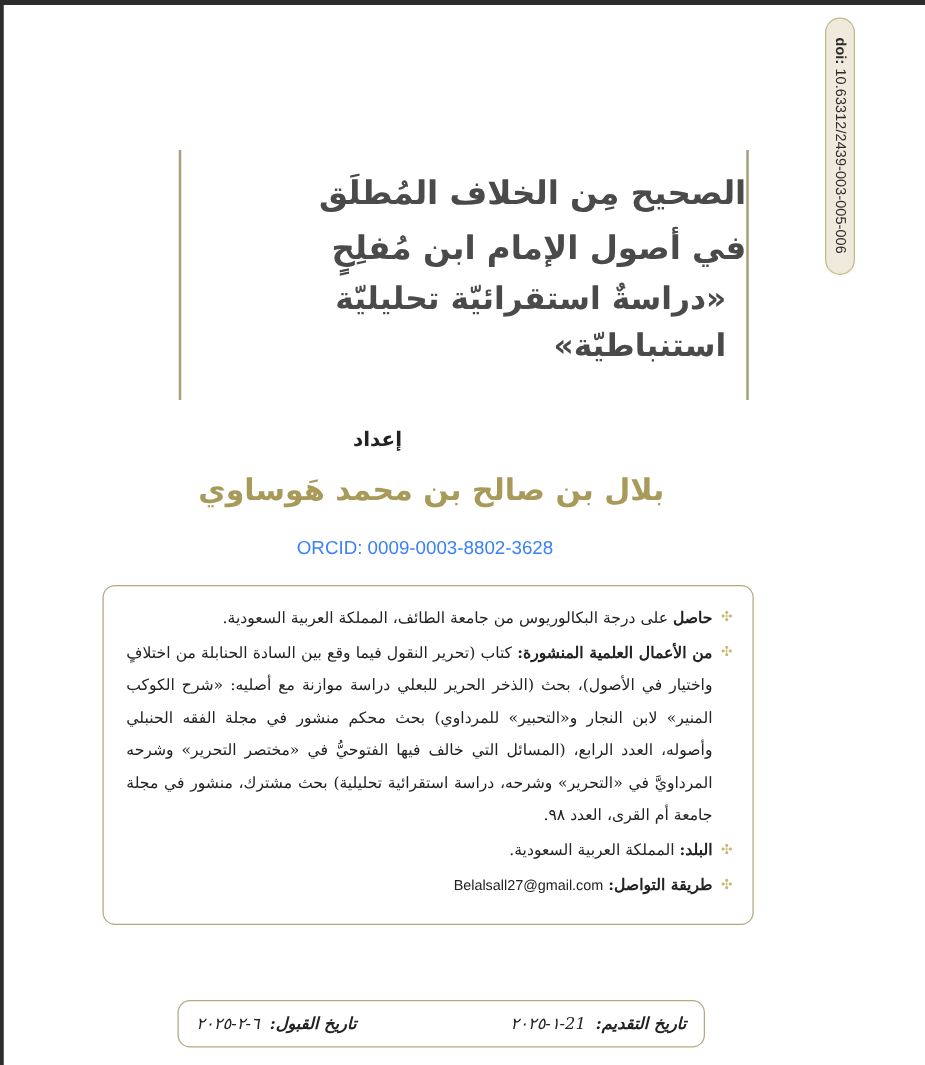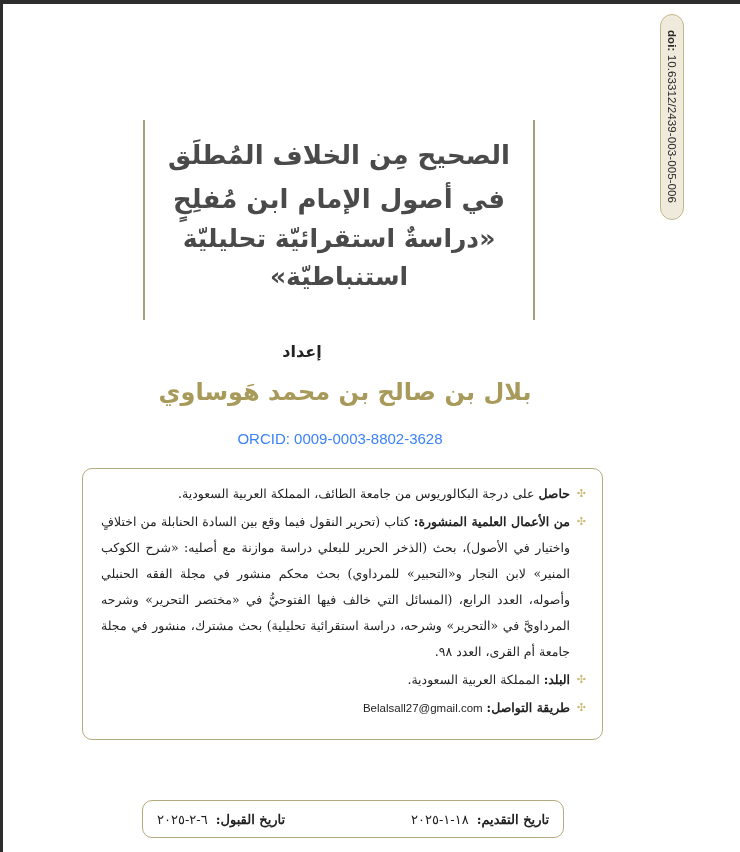--- a/index.html
+++ b/index.html
@@ -16,23 +16,23 @@
       border:1.5px solid #c4b98a; border-radius:12px; background:#efeadb;
       display:flex; align-items:center; justify-content:center;
     }
     .doi-text {
       writing-mode: vertical-rl; font-family:"Liberation Sans", sans-serif;
       font-size:11.5px; color:#2b2b2b; letter-spacing:0.1px; white-space:nowrap;
     }
     .doi-text b { font-weight:bold; }
 
     .title-block {
-      position:absolute; left:143px; top:120px; width:392px; height:200px;
+      position:absolute; left:143px; top:120px; width:456px; height:200px;
       border-left:2px solid #a8a07a; border-right:2px solid #a8a07a;
-      box-sizing:border-box; text-align:center; direction:rtl;
+      box-sizing:border-box; text-align:right; direction:rtl;
     }
     .title-line1, .title-line2 {
       font-family:"DejaVu Sans", sans-serif; font-weight:bold; color:#4a4a4a;
       font-size:26px; line-height:30px;
     }
     .title-line1 { margin-top:20px; }
     .title-line2 { margin-top:14px; }
     .subtitle {
       font-family:"DejaVu Sans", sans-serif; font-weight:bold; color:#4a4a4a;
       font-size:25px; line-height:38px; margin-top:6px; padding:0 16px;
@@ -64,21 +64,21 @@
     }
     .bio-key { font-weight:bold; }
     .email { font-family:"Liberation Sans", sans-serif; font-size:11.5px; direction:ltr; unicode-bidi:embed; }
 
     .dates-box {
       position:absolute; left:142px; top:800px; width:422px; height:38px;
       border:1.5px solid #b3aa82; border-radius:10px; box-sizing:border-box;
       direction:rtl; display:flex; align-items:center; padding:0 14px;
       font-family:"DejaVu Serif", serif; font-size:13px; color:#222;
     }
-    .date-item { white-space:nowrap; }
+    .date-item { white-space:nowrap;font-style:italic; }
     .date-item.submit { margin-left:auto; }
     .date-label { font-weight:bold; }
     .date-value { margin-right:8px; }
   </style>
 </head>
 <body>
 
 <div class="topbar"></div>
 <div class="leftbar"></div>
 
@@ -110,18 +110,18 @@
     <span class="bio-key">البلد:</span><span> المملكة العربية السعودية.</span>
   </div>
   <div class="bio-item">
     <span class="bullet">✣</span>
     <span class="bio-key">طريقة التواصل:</span><span> </span><span class="email">Belalsall27@gmail.com</span>
   </div>
 </div>
 
 <div class="dates-box">
   <div class="date-item submit">
-    <span class="date-label">تاريخ التقديم:</span><span class="date-value">١٨-١-٢٠٢٥</span>
+    <span class="date-label">تاريخ التقديم:</span><span class="date-value">21-١-٢٠٢٥</span>
   </div>
   <div class="date-item">
     <span class="date-label">تاريخ القبول:</span><span class="date-value">٦-٢-٢٠٢٥</span>
   </div>
 </div>
 
 </body></html>

